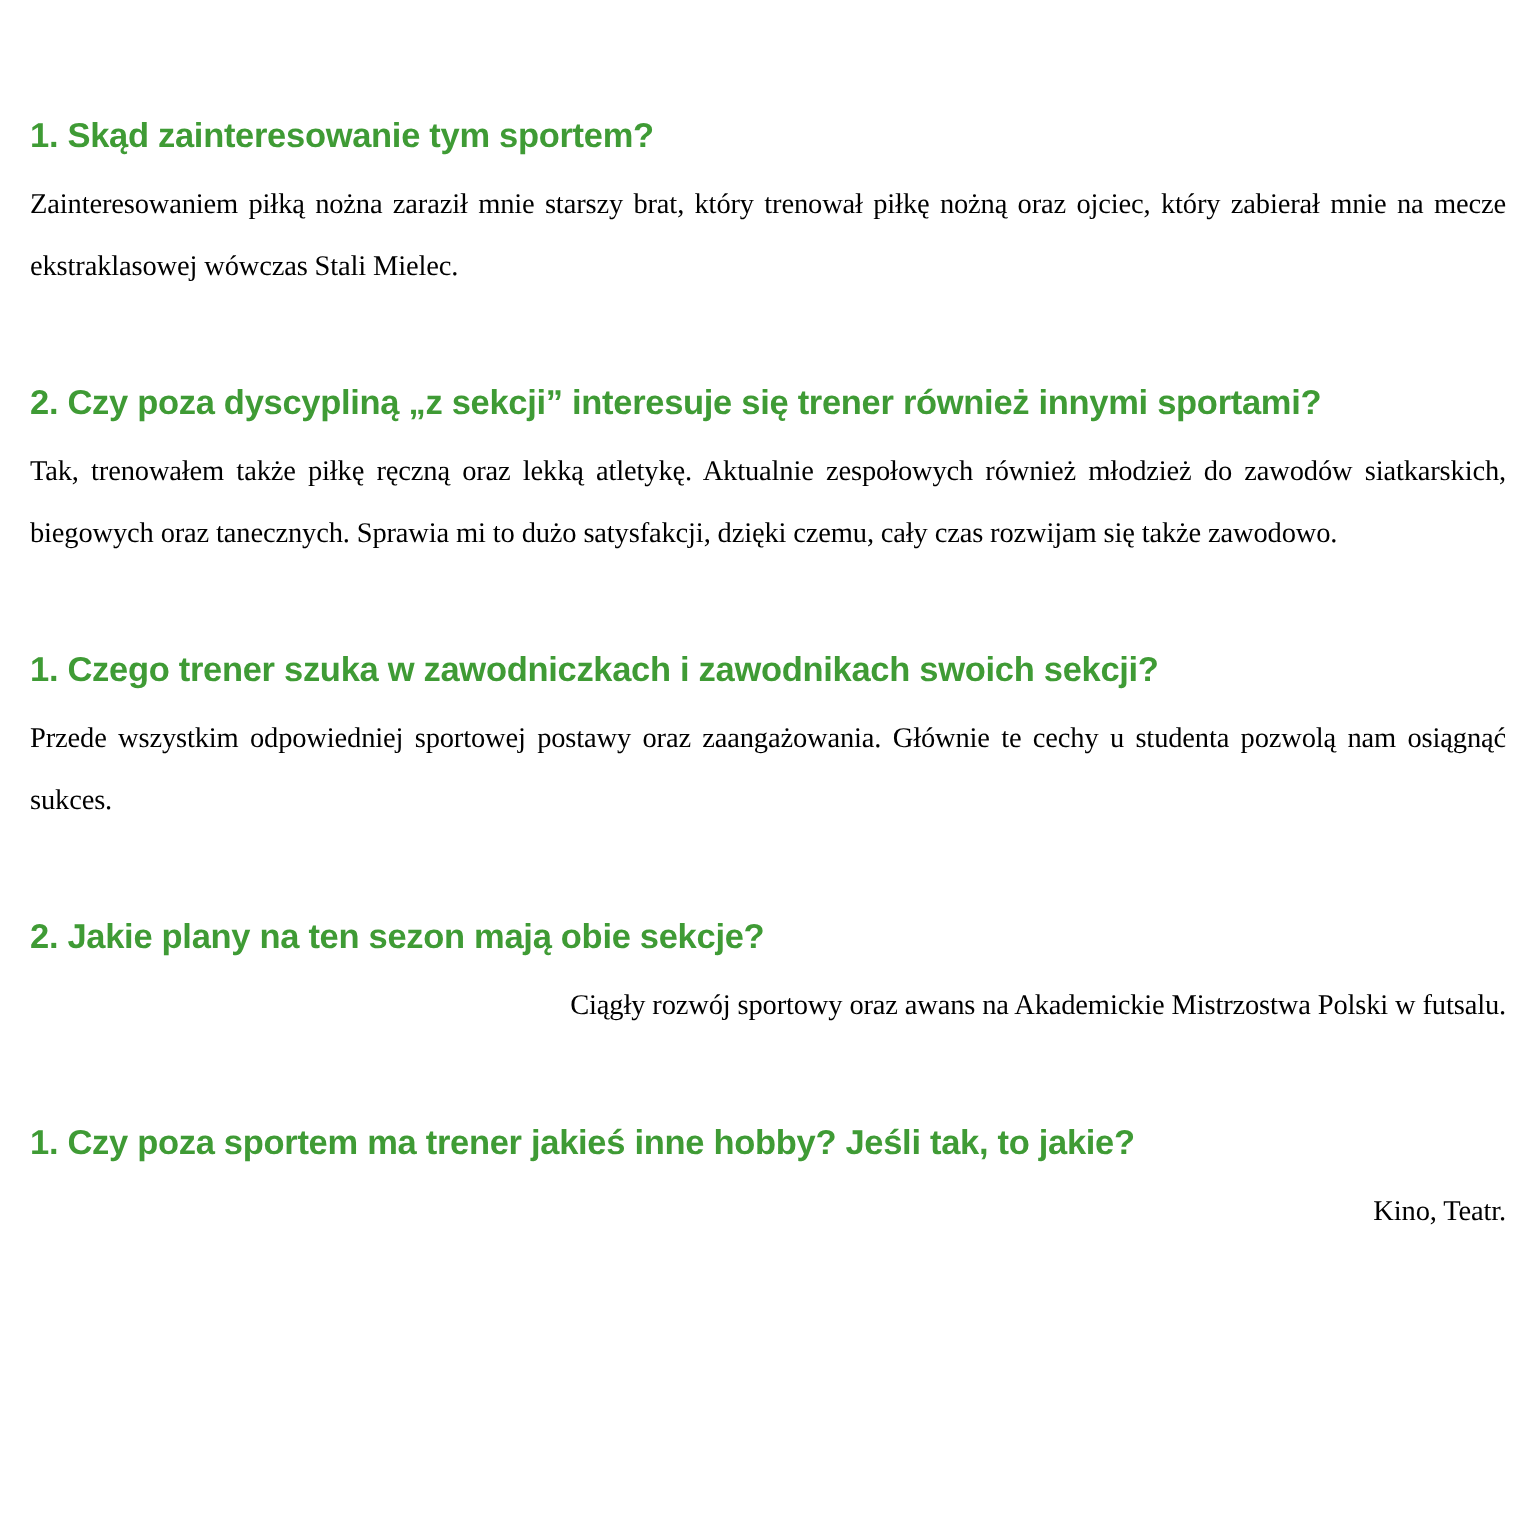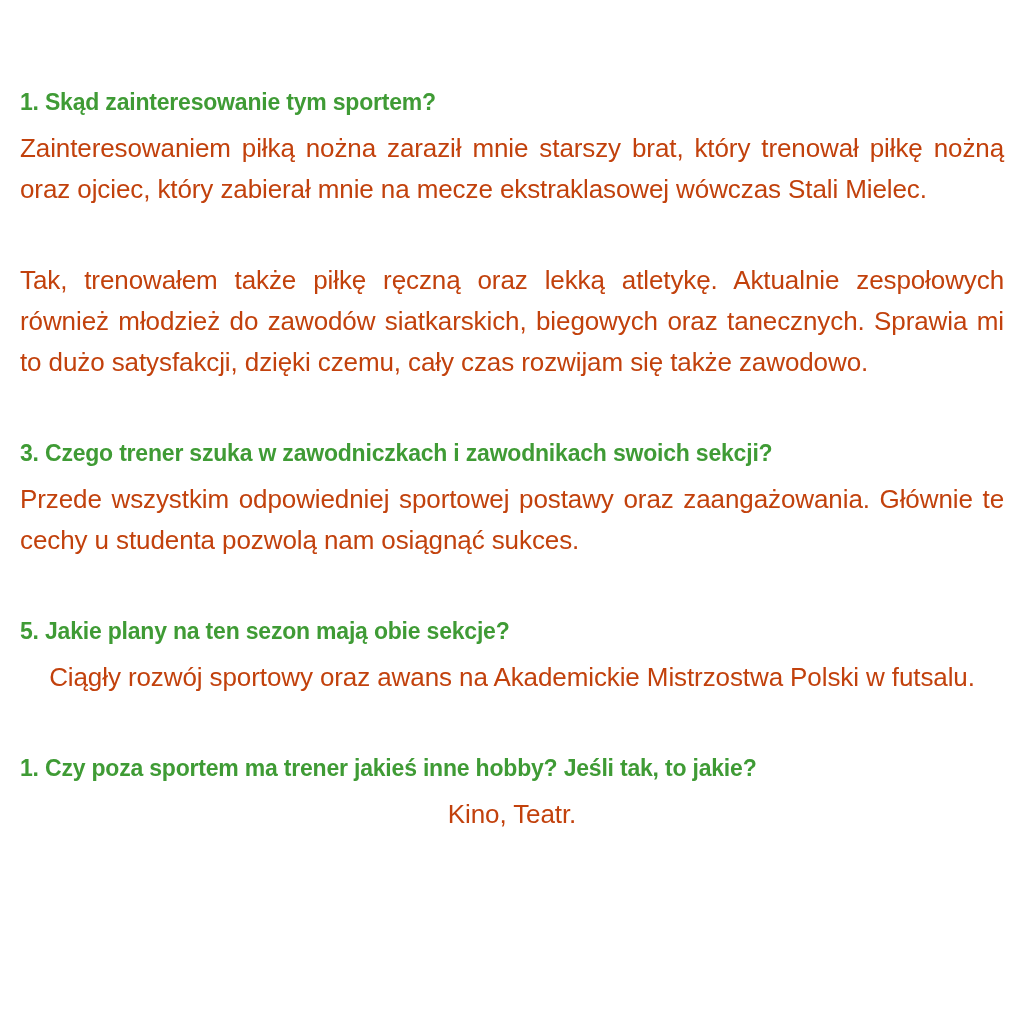--- a/index.html
+++ b/index.html
@@ -15,69 +15,71 @@
     overflow: hidden;
   }
   .document {
     box-sizing: border-box;
     width: 1024px;
     height: 1024px;
     padding: 66px 20px 0 20px;
     background: #ffffff;
   }
   .qa-block {
-    margin: 16px 0 50px 0;
+    margin: 4px 0 50px 0;
   }
   .qa-block:last-child {
     margin-bottom: 0;
   }
   .question {
     margin: 0 0 6px 0;
     font-size: 23px;
     font-weight: 700;
     line-height: 40px;
     letter-spacing: -0.2px;
     color: #3f9b35;
     text-align: left;
   }
   .answer {
     margin: 0;
-    font-size: 26px;
+    font-size: 19px;
     font-weight: 400;
     line-height: 41px;
     letter-spacing: -0.1px;
-    color: #c2410c;
+    color: #000000;
     text-align: justify;
+    font-family: Liberation Serif, serif;
   }
   .answer.single {
-    text-align: center;
+    text-align: right;
   }
 </style>
 </head>
 <body>
 
 <main class="document">
 
   <section class="qa-block">
     <h2 class="question">1. Skąd zainteresowanie tym sportem?</h2>
     <p class="answer">Zainteresowaniem piłką nożna zaraził mnie starszy brat, który trenował piłkę nożną oraz ojciec, który zabierał mnie na mecze ekstraklasowej wówczas Stali Mielec.</p>
   </section>
 
   <section class="qa-block">
+    <h2 class="question">2. Czy poza dyscypliną „z sekcji” interesuje się trener również innymi sportami?</h2>
     <p class="answer">Tak, trenowałem także piłkę ręczną oraz lekką atletykę. Aktualnie zespołowych również młodzież do zawodów siatkarskich, biegowych oraz tanecznych. Sprawia mi to dużo satysfakcji, dzięki czemu, cały czas rozwijam się także zawodowo.</p>
   </section>
 
   <section class="qa-block">
-    <h2 class="question">3. Czego trener szuka w zawodniczkach i zawodnikach swoich sekcji?</h2>
+    <h2 class="question">1. Czego trener szuka w zawodniczkach i zawodnikach swoich sekcji?</h2>
     <p class="answer">Przede wszystkim odpowiedniej sportowej postawy oraz zaangażowania. Głównie te cechy u studenta pozwolą nam osiągnąć sukces.</p>
   </section>
 
 
   <section class="qa-block">
-    <h2 class="question">5. Jakie plany na ten sezon mają obie sekcje?</h2>
+    <h2 class="question">2. Jakie plany na ten sezon mają obie sekcje?</h2>
     <p class="answer single">Ciągły rozwój sportowy oraz awans na Akademickie Mistrzostwa Polski w futsalu.</p>
   </section>
 
   <section class="qa-block">
     <h2 class="question">1. Czy poza sportem ma trener jakieś inne hobby? Jeśli tak, to jakie?</h2>
     <p class="answer single">Kino, Teatr.</p>
   </section>
 
 </main>
 

